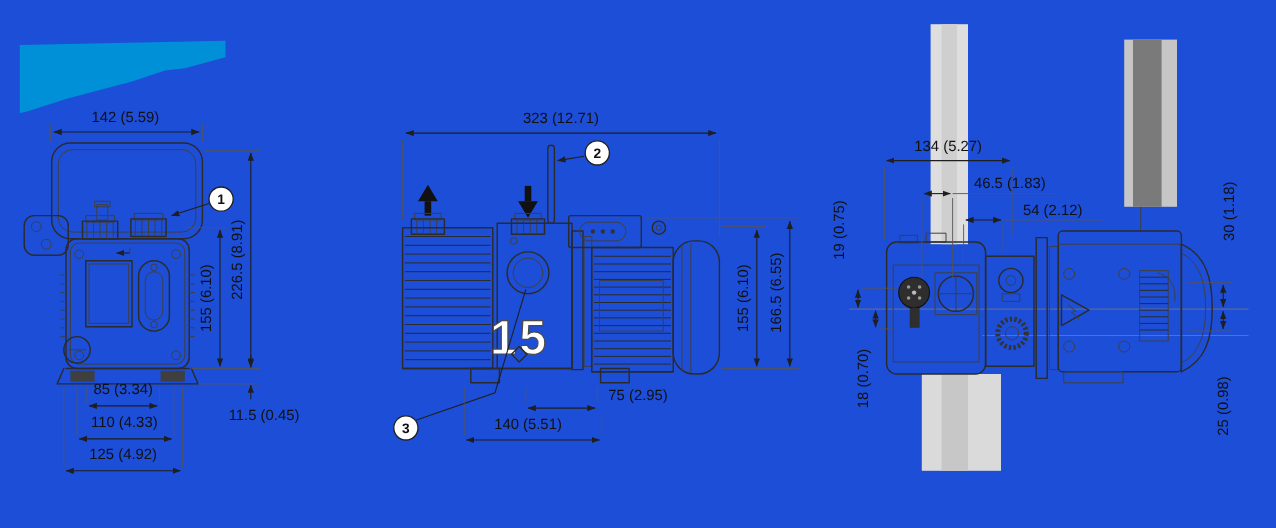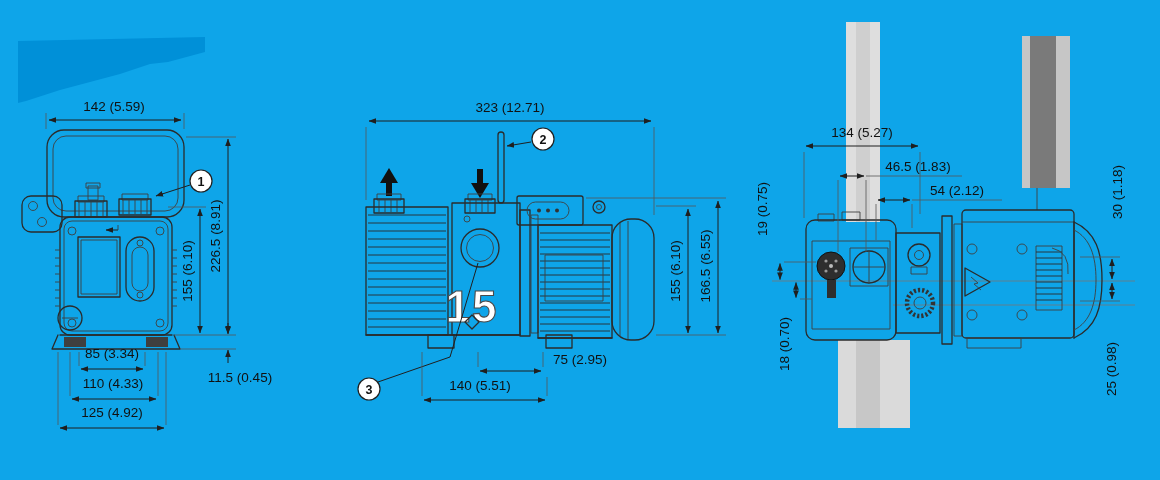--- a/index.html
+++ b/index.html
@@ -1,16 +1,16 @@
 <!DOCTYPE html>
 <html><head>
 <meta charset="utf-8">
 <style>
   html,body{margin:0;padding:0;background:#fff;}
-  .stage{position:relative;width:1160px;height:480px;background:#0ea5e9;overflow:hidden;}
+  .stage{position:relative;width:1160px;height:480px;background:#1d4ed8;overflow:hidden;}
   svg{display:block;}
   .ol{fill:none;stroke:#2b2b2b;stroke-width:1.3;stroke-linejoin:round;stroke-linecap:round;}
   .th{fill:none;stroke:#3f3f3f;stroke-width:0.9;stroke-linejoin:round;}
   .fin{fill:none;stroke:#2b2b2b;stroke-width:0.9;}
   .dim{fill:none;stroke:#1f1f1f;stroke-width:1;}
   .ext{fill:none;stroke:#555;stroke-width:0.8;}
   .cl{fill:none;stroke:#777;stroke-width:0.8;}
   .lbl{font:13.5px "Liberation Sans", sans-serif;fill:#111;text-anchor:middle;}
   .lbl.start{text-anchor:start;}
   .blb{font:bold 12.5px "Liberation Sans", sans-serif;fill:#111;text-anchor:middle;}

